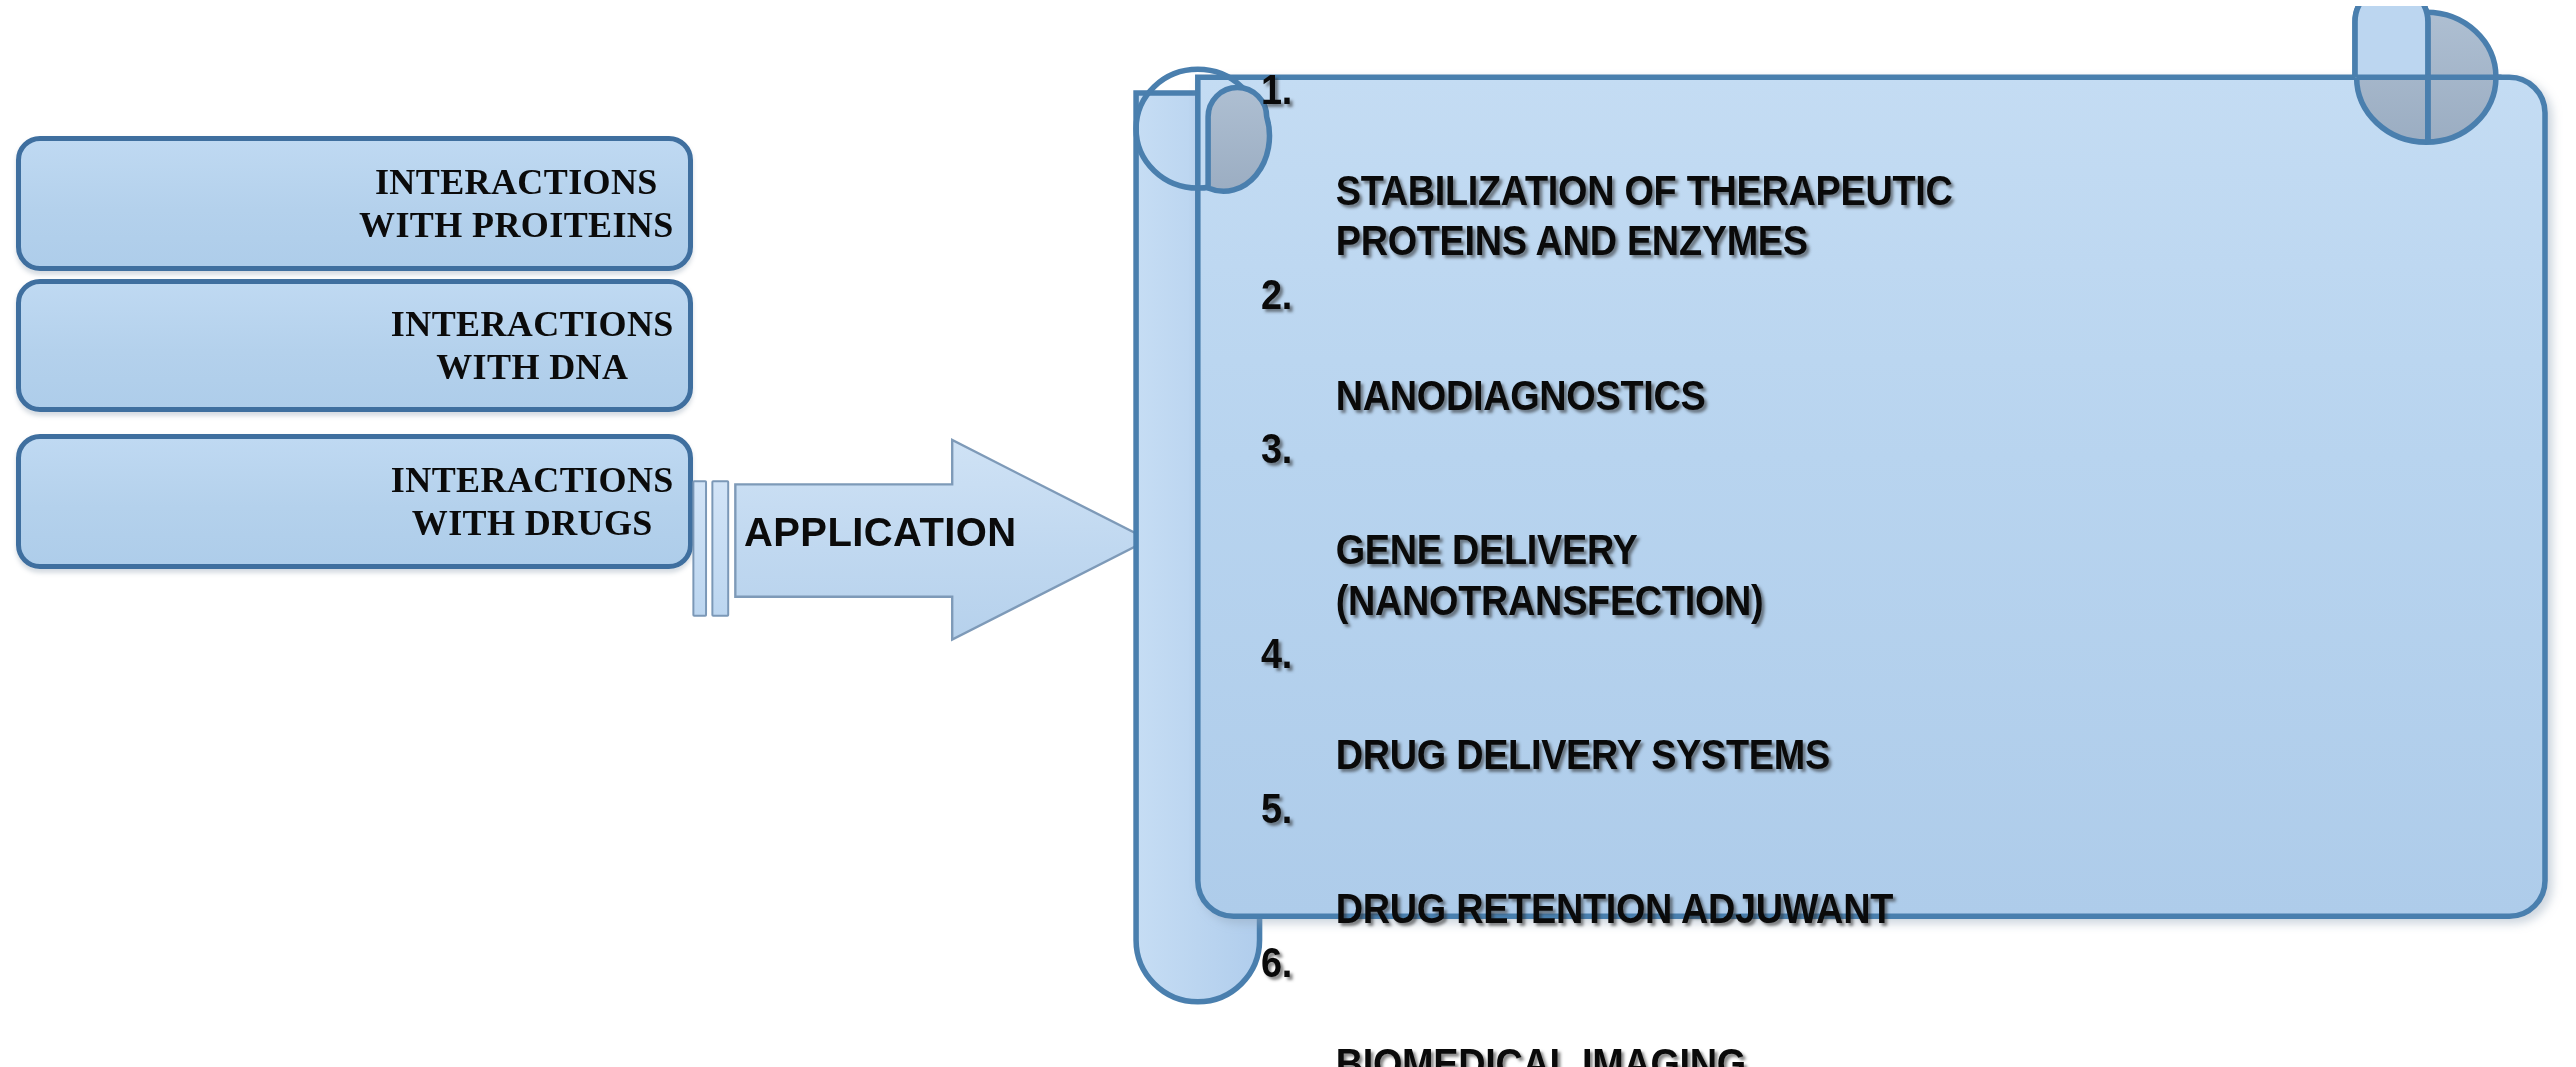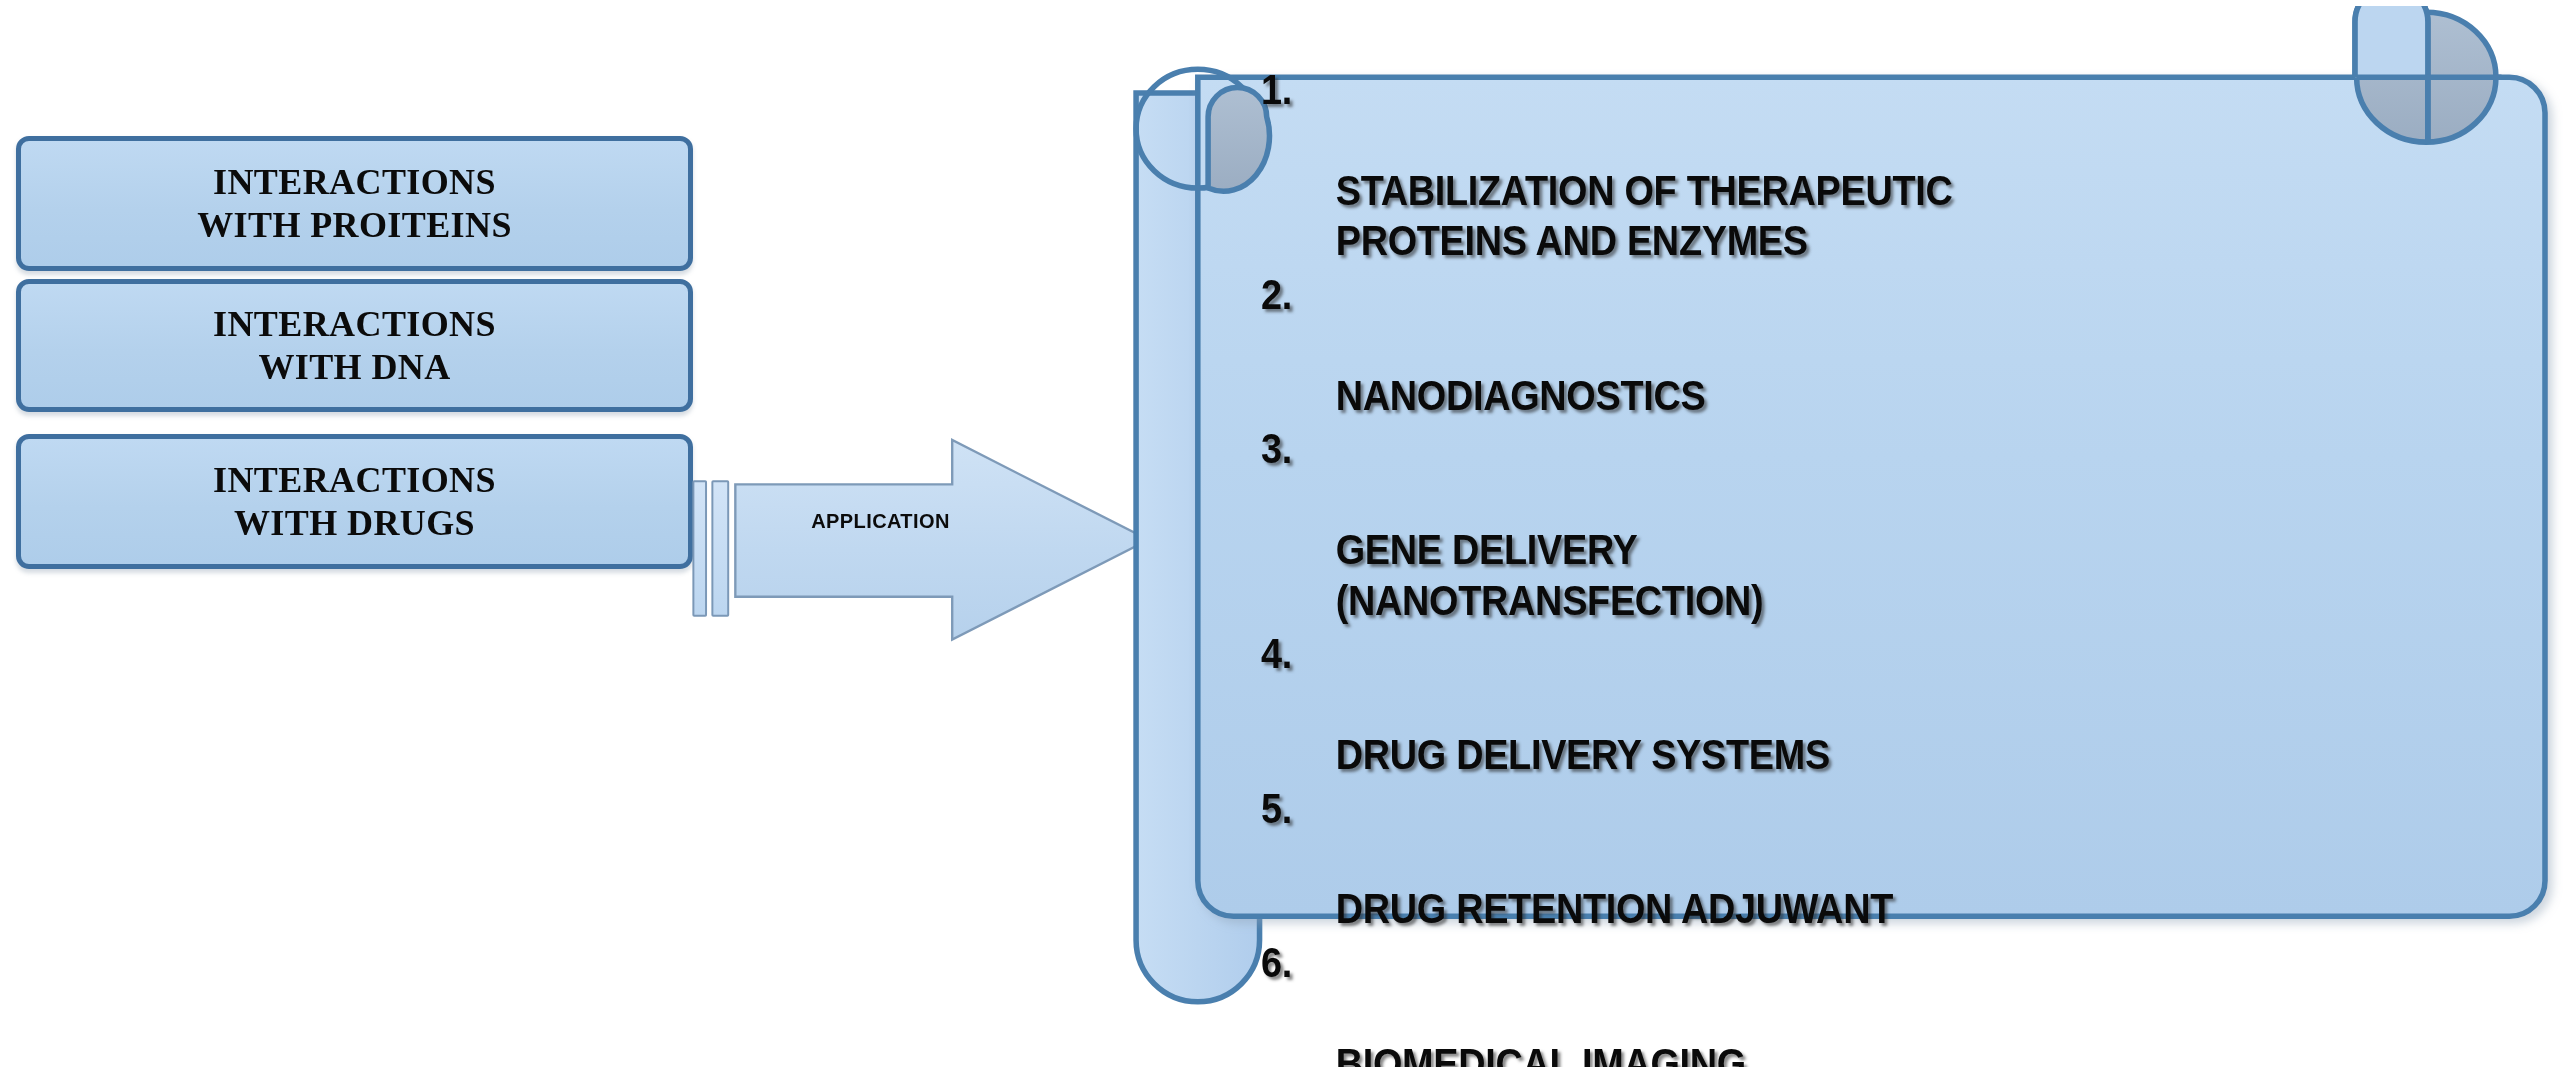--- a/index.html
+++ b/index.html
@@ -17,26 +17,26 @@
     height: 1067px;
     background: #ffffff;
     overflow: hidden;
   }
 
   
   .input-box {
     position: absolute;
     box-sizing: border-box;
     border: 5.5px solid #3f6f9f;
-    border-radius: 13px;
+    border-radius: 24px;
     background: linear-gradient(180deg, #bfd9f2 0%, #b4d1ec 55%, #aecdea 100%);
     box-shadow: 0 3.2px 4px rgba(120,140,160,0.30);
     display: flex;
     align-items: center;
-    justify-content: center;
+    justify-content: flex-end;
     text-align: center;
   }
   .input-box .label {
     font-family: "Liberation Serif", serif;
     font-weight: bold;
     font-size: 36px;
     line-height: 1.18;
     letter-spacing: 0.4px;
     color: #0b0b0b;
     white-space: pre-line;
@@ -51,27 +51,27 @@
   #arrow-group {
     position: absolute;
     left: 691px;
     top: 424px;
     width: 467px;
     height: 230px;
   }
   #arrow-group svg { display: block; }
   #arrow-label {
     position: absolute;
-    left: 63px;
+    left: 53px;
     top: 86px;
     width: 253px;
     text-align: center;
     font-family: "Liberation Sans", sans-serif;
     font-weight: bold;
-    font-size: 20px;
+    font-size: 40px;
     letter-spacing: 0.4px;
     color: #0b0b0b;
   }
 
   
   #scroll-group {
     position: absolute;
     left: 1124px;
     top: 6.3px;
     width: 1441px;

